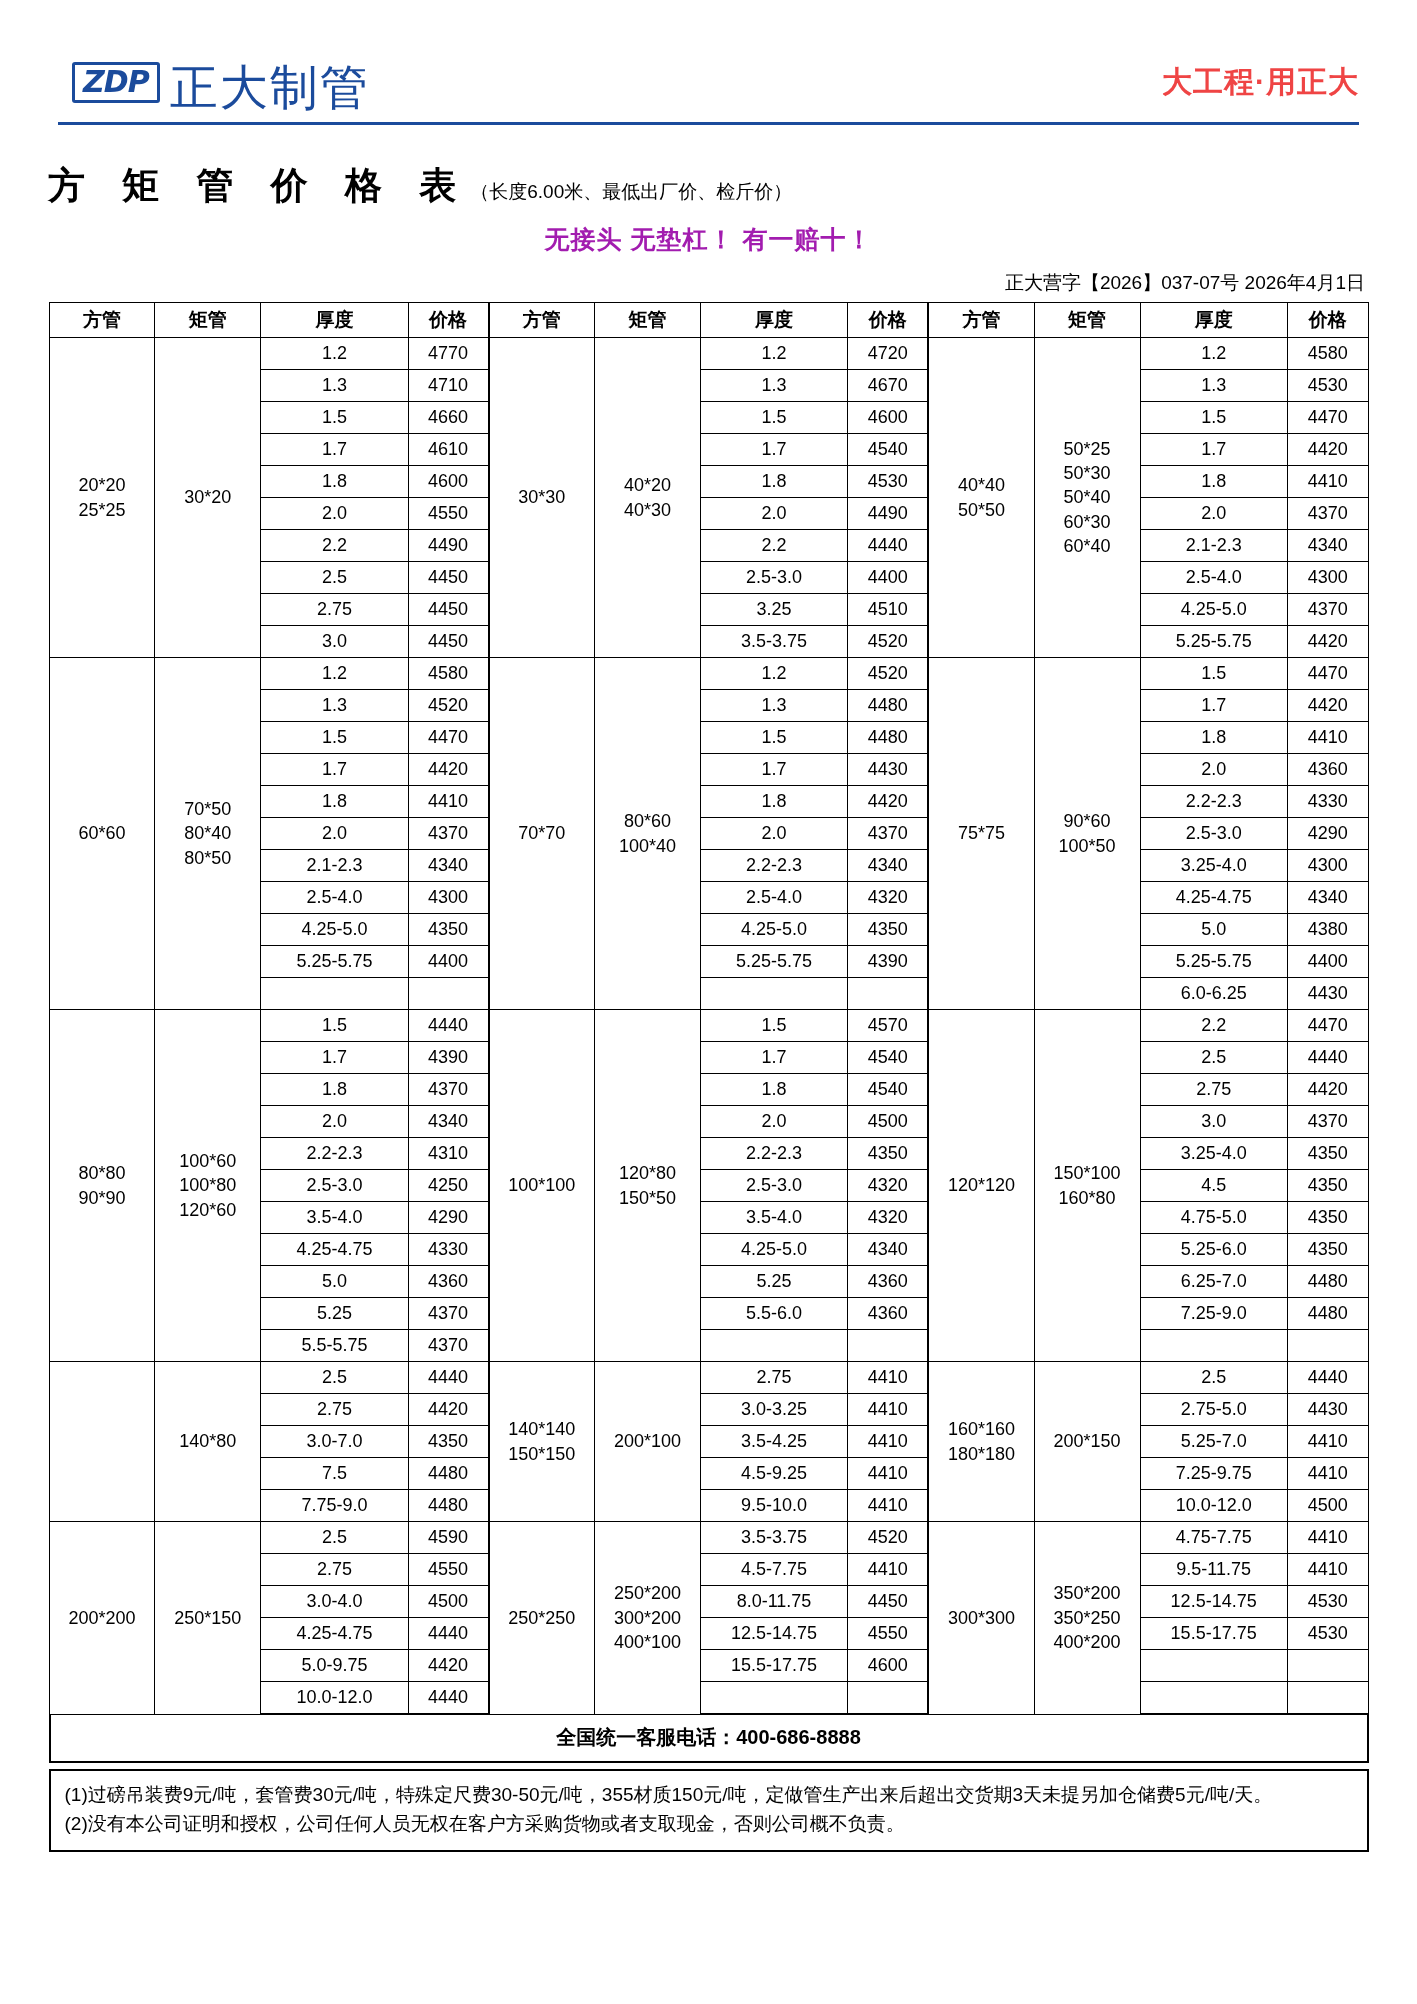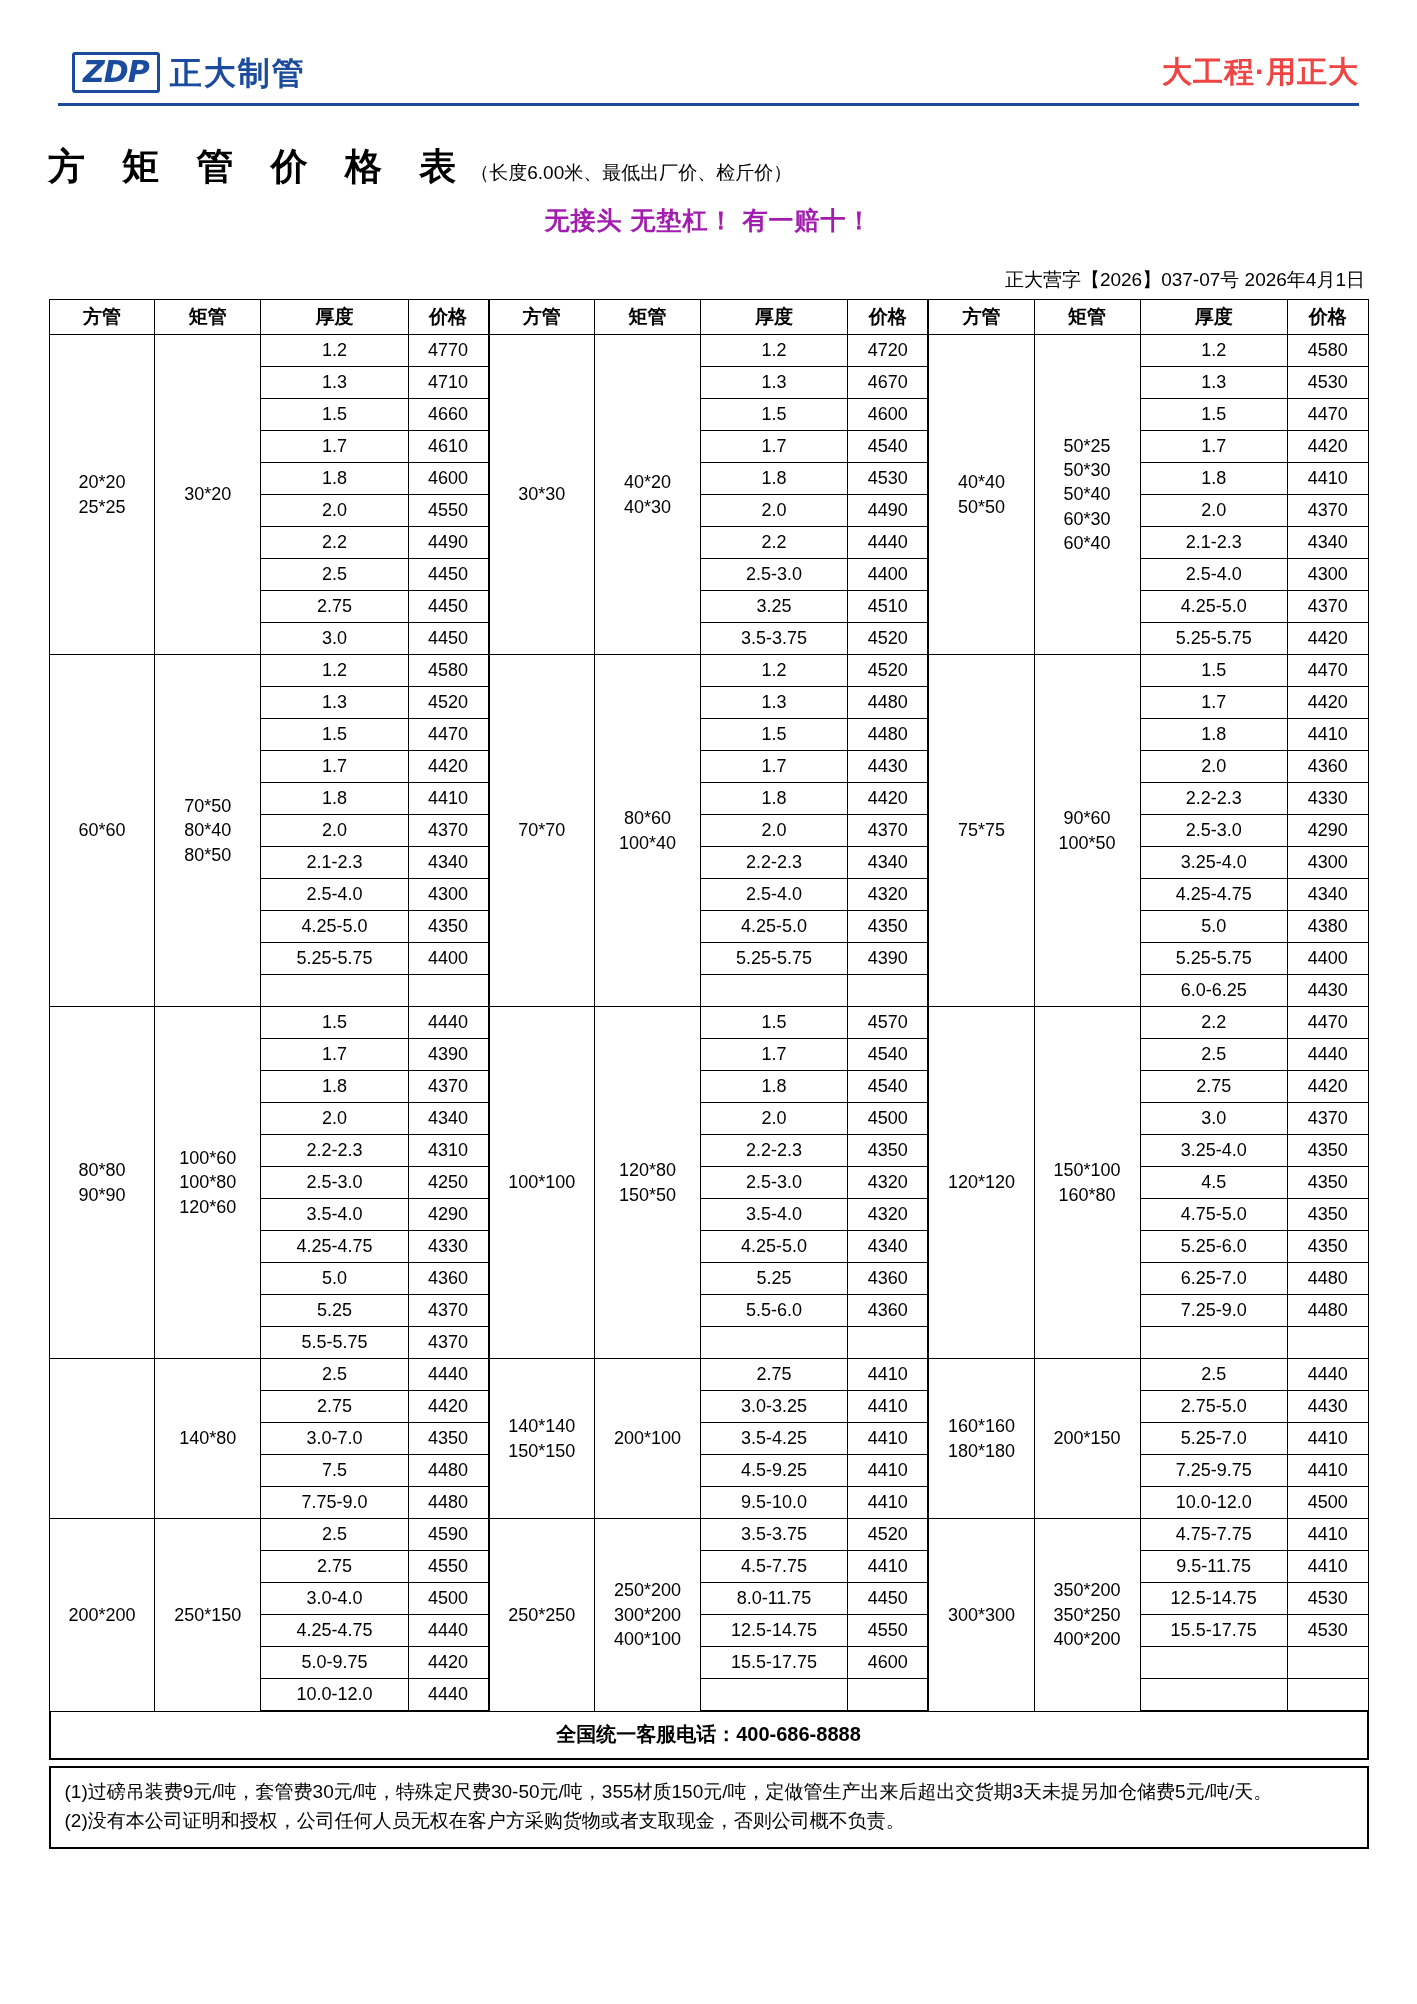--- a/index.html
+++ b/index.html
@@ -46,25 +46,26 @@
   .logo-text {
     font-family: "DejaVu Sans", sans-serif;
     font-weight: bold;
     font-style: italic;
     font-size: 30px;
     letter-spacing: -1px;
     color: #1b4b9c;
     line-height: 1;
   }
   .brand-name {
-    font-size: 32px;
-    font-weight: bold;
+    font-size: 48px;
+    font-weight: normal;
     color: #1b4b9c;
     letter-spacing: 2px;
     line-height: 1;
+    margin-top: 12px;
   }
   .slogan {
     font-size: 30px;
     font-weight: bold;
     color: #ef4444;
     letter-spacing: 1px;
   }
   .header-rule {
     height: 3px;
     background: #1b4b9c;
@@ -91,21 +92,21 @@
     text-align: center;
     color: #a21caf;
     font-size: 25px;
     font-weight: bold;
     margin-top: 12px;
     letter-spacing: 1px;
   }
   .docline {
     text-align: right;
     font-size: 19px;
-    margin-top: 30px;
+    margin-top: 14px;
     padding-right: 4px;
   }
 
   
   table.price {
     border-collapse: collapse;
     width: 1320px;
     margin: 6px auto 0 auto;
     table-layout: fixed;
   }

